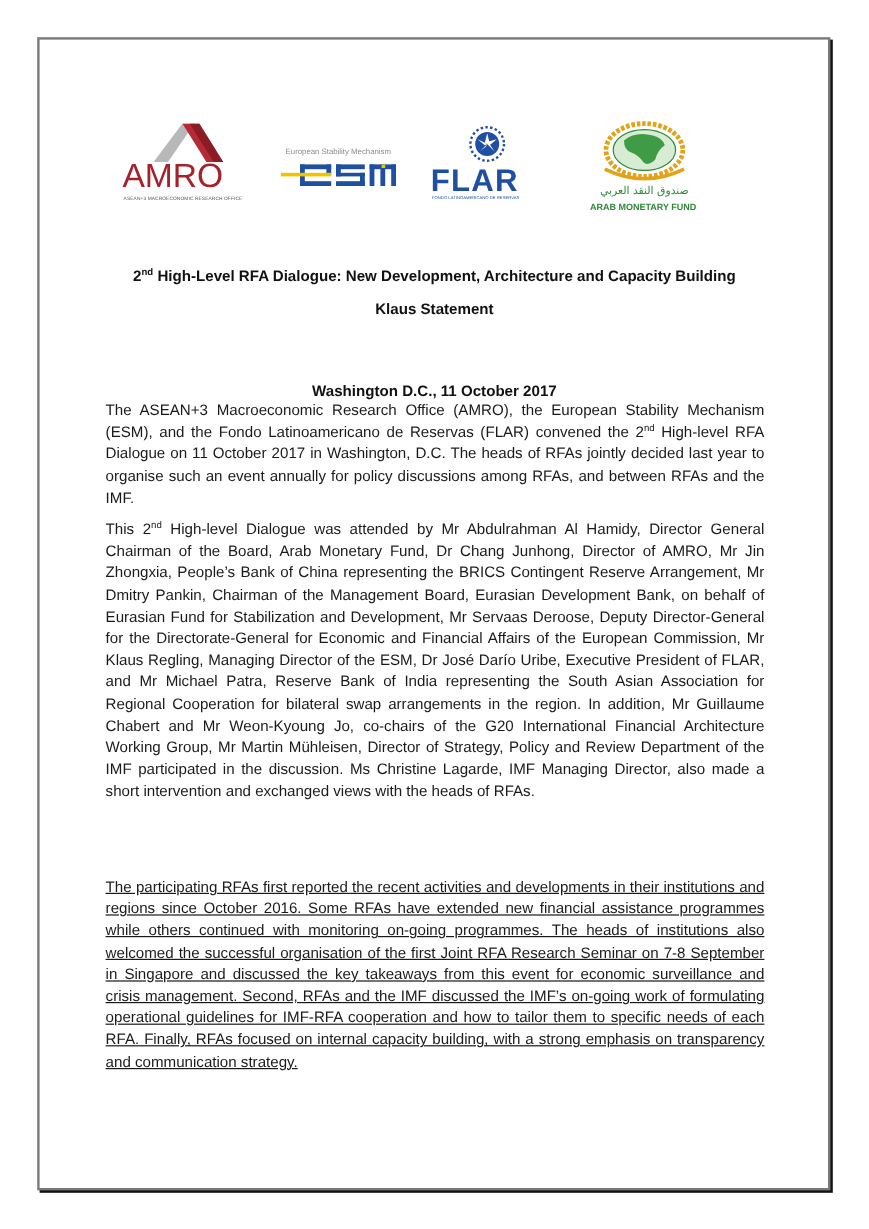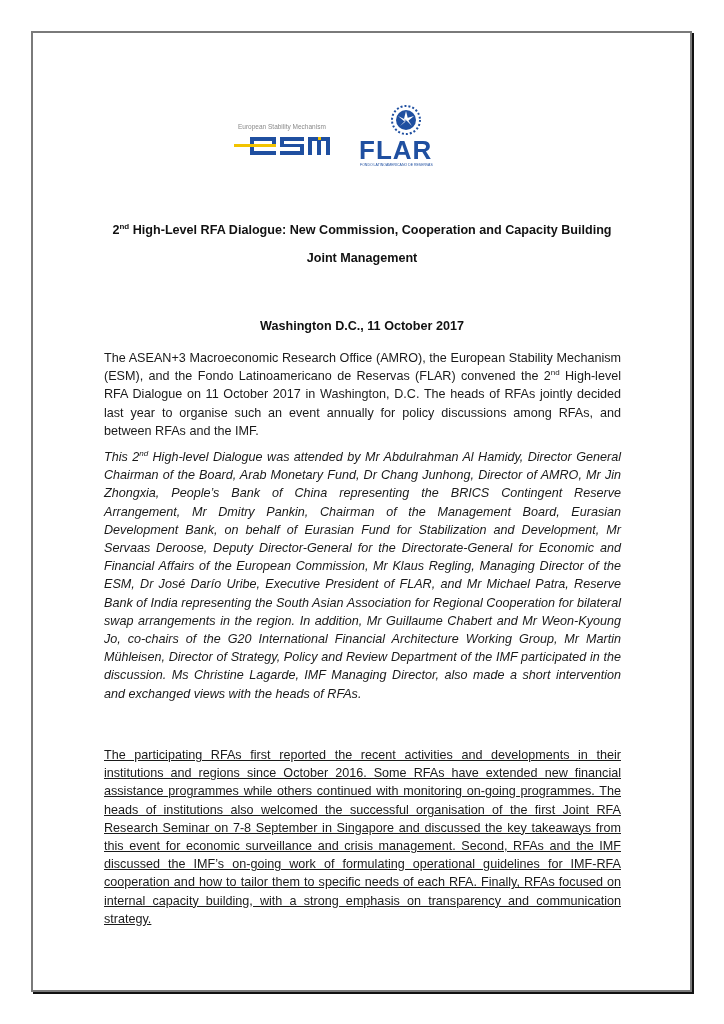--- a/index.html
+++ b/index.html
@@ -29,32 +29,41 @@
   .amf-ar { position: absolute; left: 10px; top: 60px; width: 90px; text-align: center; font-family: "DejaVu Sans", sans-serif; font-size: 9px; color: #2d8a3a; direction: rtl; white-space: nowrap; }
   .amf-en { position: absolute; left: 4px; top: 73px; width: 100px; text-align: center; font-family: "Liberation Sans", sans-serif; font-weight: bold; font-size: 7.5px; color: #2d8a3a; white-space: nowrap; }
 
   .doc-title { position: absolute; left: 0; width: 724px; text-align: center; font-family: "Liberation Sans", sans-serif; font-weight: bold; font-size: 12.6px; color: #111; line-height: 16px; }
   .t1 { top: 222px; }
   .t2 { top: 250px; }
   .t3 { top: 278px; margin-top: 40px; }
   sup { font-size: 8px; line-height: 0; vertical-align: super; }
 
   .body-text { position: absolute; left: 88px; width: 549px; font-family: "Liberation Sans", sans-serif; font-size: 12.6px; color: #1a1a1a; line-height: 18.2px; text-align: justify; }
-  .body-text p { margin: 16px; }
+  .body-text p { margin: 0; }
   .p1 { top: 333px; }
-  .p2 { top: 432px; font-style: italic; }
+  .p2 { top: 432px; }
   .p3 { top: 730px; text-decoration: underline; }
 </style>
 </head>
 <body>
 
 <div class="page-frame"></div>
 
 <div class="logos">
 
+  <div class="logo amro">
+    <svg width="105" height="32" style="position:absolute;left:0;top:0">
+      <polygon points="52,0 62,0 40,32 28,32" fill="#b8b8b8"></polygon>
+      <polygon points="52,0 66,0 86,32 72,32" fill="#b52a34"></polygon>
+      <polygon points="58,0 66,0 86,32 78,32" fill="#8c1c24"></polygon>
+    </svg>
+    <div class="amro-text">AMRO</div>
+    <div class="amro-sub">ASEAN+3 MACROECONOMIC RESEARCH OFFICE</div>
+  </div>
 
   <div class="logo esm">
     <div class="esm-top">European Stability Mechanism</div>
     <svg width="105" height="28" style="position:absolute;left:0;top:12px">
 
       <rect x="20" y="2" width="26" height="4" fill="#1f4fa0"></rect>
       <rect x="20" y="2" width="4" height="18" fill="#1f4fa0"></rect>
       <rect x="20" y="16" width="26" height="4" fill="#1f4fa0"></rect>
       <rect x="42" y="2" width="4" height="9" fill="#1f4fa0"></rect>
       <rect x="4" y="9" width="42" height="3" fill="#f2c300"></rect>
@@ -82,24 +91,34 @@
         <polygon points="57,11 51,16 49,15 50,13"></polygon>
         <polygon points="55,21 50,16 49,15 51,15"></polygon>
         <polygon points="43,21 48,16 49,15 48,17"></polygon>
         <polygon points="41,11 47,14 49,15 47,16"></polygon>
       </g>
     </svg>
     <div class="flar-text">FLAR</div>
     <div class="flar-sub">FONDO LATINOAMERICANO DE RESERVAS</div>
   </div>
 
+  <div class="logo amf">
+    <svg width="110" height="60" style="position:absolute;left:0;top:0">
+      <ellipse cx="55" cy="30" rx="32" ry="22" fill="none" stroke="#e0a31a" stroke-width="4" stroke-dasharray="3 1.5"></ellipse>
+      <ellipse cx="55" cy="30" rx="26" ry="17" fill="#d7ecd3" stroke="#2d8a3a" stroke-width="1"></ellipse>
+      <path d="M38,22 Q48,14 62,18 Q70,20 72,26 Q66,30 64,38 Q58,44 54,40 Q50,34 44,32 Q38,30 38,22 Z" fill="#3f9b45"></path>
+      <path d="M22,46 Q55,62 88,46" fill="none" stroke="#e0a31a" stroke-width="3"></path>
+    </svg>
+    <div class="amf-ar">صندوق النقد العربي</div>
+    <div class="amf-en">ARAB MONETARY FUND</div>
+  </div>
 </div>
 
-<div class="doc-title t1"><span>2</span><sup>nd</sup><span> High-Level RFA Dialogue: New Commission, Cooperation and Capacity Building</span></div>
-<div class="doc-title t2">Joint Management</div>
+<div class="doc-title t1"><span>2</span><sup>nd</sup><span> High-Level RFA Dialogue: New Development, Architecture and Capacity Building</span></div>
+<div class="doc-title t2">Klaus Statement</div>
 <div class="doc-title t3">Washington D.C., 11 October 2017</div>
 
 <div class="body-text p1">
   <p><span>The ASEAN+3 Macroeconomic Research Office (AMRO), the European Stability Mechanism (ESM), and the Fondo Latinoamericano de Reservas (FLAR) convened the 2</span><sup>nd</sup><span> High-level RFA Dialogue on 11 October 2017 in Washington, D.C. The heads of RFAs jointly decided last year to organise such an event annually for policy discussions among RFAs, and between RFAs and the IMF.</span></p>
 </div>
 
 <div class="body-text p2">
   <p><span>This 2</span><sup>nd</sup><span> High-level Dialogue was attended by Mr Abdulrahman Al Hamidy, Director General Chairman of the Board, Arab Monetary Fund, Dr Chang Junhong, Director of AMRO, Mr Jin Zhongxia, People’s Bank of China representing the BRICS Contingent Reserve Arrangement, Mr Dmitry Pankin, Chairman of the Management Board, Eurasian Development Bank, on behalf of Eurasian Fund for Stabilization and Development, Mr Servaas Deroose, Deputy Director-General for the Directorate-General for Economic and Financial Affairs of the European Commission, Mr Klaus Regling, Managing Director of the ESM, Dr José Darío Uribe, Executive President of FLAR, and Mr Michael Patra, Reserve Bank of India representing the South Asian Association for Regional Cooperation for bilateral swap arrangements in the region. In addition, Mr Guillaume Chabert and Mr Weon-Kyoung Jo, co-chairs of the G20 International Financial Architecture Working Group, Mr Martin Mühleisen, Director of Strategy, Policy and Review Department of the IMF participated in the discussion. Ms Christine Lagarde, IMF Managing Director, also made a short intervention and exchanged views with the heads of RFAs.</span></p>
 </div>
 

